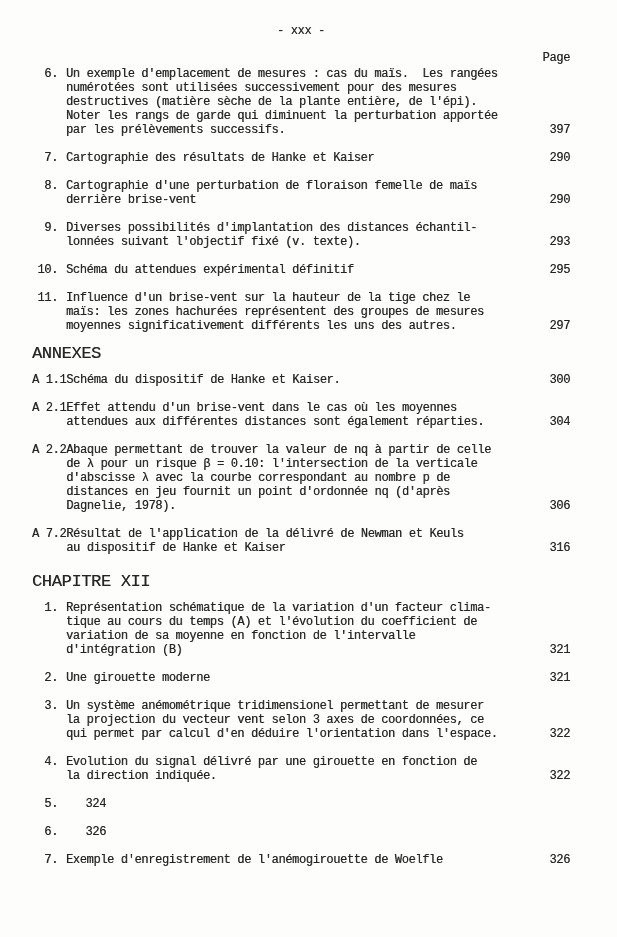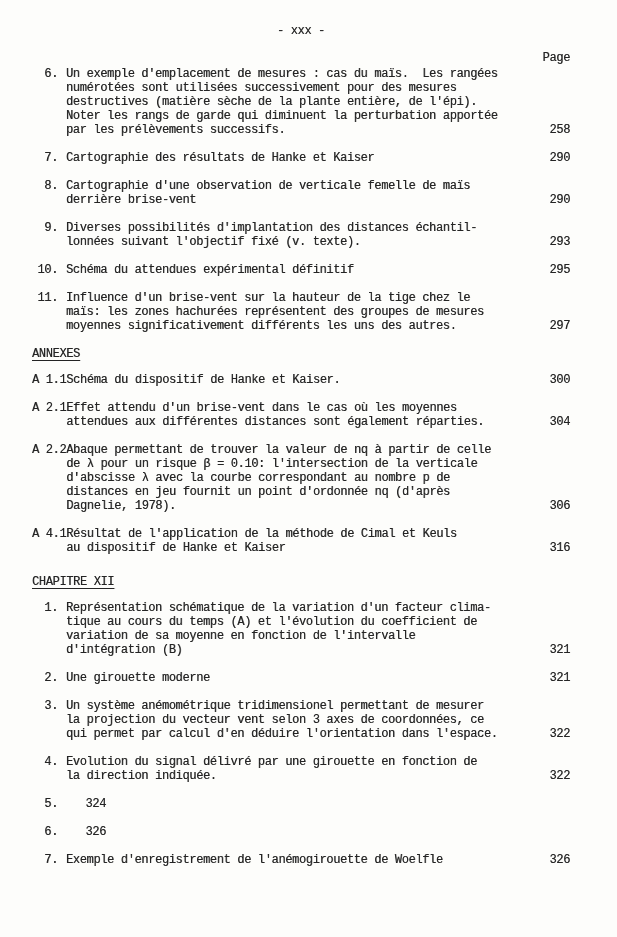--- a/index.html
+++ b/index.html
@@ -24,25 +24,24 @@
   }
   .page-col {
     text-align: right;
     margin-bottom: 2px;
   }
   .page-col span {
     text-underline-offset: 2px;
   }
   .section { display: block; }
   .section-heading {
-    text-decoration: underline;
     text-underline-offset: 3px;
     margin: 0 0 12px 0;
     font-weight: normal;
-    font-size: 12px;
+    font-size: 17px;
   }
   [data-name="section-chapitre-xii"] .section-heading { margin-top: 20px; }
   .entry {
     display: flex;
     align-items: flex-end;
     margin-bottom: 14px;
   }
   .num {
     flex: 0 0 34px;
     box-sizing: border-box;
@@ -71,30 +70,30 @@
   </div>
   <div data-name="toc-sections">
       <section class="section" data-name="section-figures">
         <div class="entry" data-name="toc-entry">
           <span class="num" data-name="entry-number">6.</span>
           <span class="text" data-name="entry-title">Un exemple d'emplacement de mesures : cas du maïs.  Les rangées
 numérotées sont utilisées successivement pour des mesures
 destructives (matière sèche de la plante entière, de l'épi).
 Noter les rangs de garde qui diminuent la perturbation apportée
 par les prélèvements successifs.</span>
-          <span class="pg" data-name="entry-page-number">258</span>
+          <span class="pg" data-name="entry-page-number">397</span>
         </div>
         <div class="entry" data-name="toc-entry">
           <span class="num" data-name="entry-number">7.</span>
           <span class="text" data-name="entry-title">Cartographie des résultats de Hanke et Kaiser</span>
           <span class="pg" data-name="entry-page-number">290</span>
         </div>
         <div class="entry" data-name="toc-entry">
           <span class="num" data-name="entry-number">8.</span>
-          <span class="text" data-name="entry-title">Cartographie d'une observation de verticale femelle de maïs
+          <span class="text" data-name="entry-title">Cartographie d'une perturbation de floraison femelle de maïs
 derrière brise-vent</span>
           <span class="pg" data-name="entry-page-number">290</span>
         </div>
         <div class="entry" data-name="toc-entry">
           <span class="num" data-name="entry-number">9.</span>
           <span class="text" data-name="entry-title">Diverses possibilités d'implantation des distances échantil-
 lonnées suivant l'objectif fixé (v. texte).</span>
           <span class="pg" data-name="entry-page-number">293</span>
         </div>
         <div class="entry" data-name="toc-entry">
@@ -126,22 +125,22 @@
         <div class="entry" data-name="toc-entry">
           <span class="num" data-name="entry-number">A 2.2</span>
           <span class="text" data-name="entry-title">Abaque permettant de trouver la valeur de nq à partir de celle
 de λ pour un risque β = 0.10: l'intersection de la verticale
 d'abscisse λ avec la courbe correspondant au nombre p de
 distances en jeu fournit un point d'ordonnée nq (d'après
 Dagnelie, 1978).</span>
           <span class="pg" data-name="entry-page-number">306</span>
         </div>
         <div class="entry" data-name="toc-entry">
-          <span class="num" data-name="entry-number">A 4.1</span>
-          <span class="text" data-name="entry-title">Résultat de l'application de la méthode de Cimal et Keuls
+          <span class="num" data-name="entry-number">A 7.2</span>
+          <span class="text" data-name="entry-title">Résultat de l'application de la délivré de Newman et Keuls
 au dispositif de Hanke et Kaiser</span>
           <span class="pg" data-name="entry-page-number">316</span>
         </div>
       </section>
       <section class="section" data-name="section-chapitre-xii">
         <div class="section-heading" data-name="section-heading">CHAPITRE XII</div>
         <div class="entry" data-name="toc-entry">
           <span class="num" data-name="entry-number">1.</span>
           <span class="text" data-name="entry-title">Représentation schématique de la variation d'un facteur clima-
 tique au cours du temps (A) et l'évolution du coefficient de

